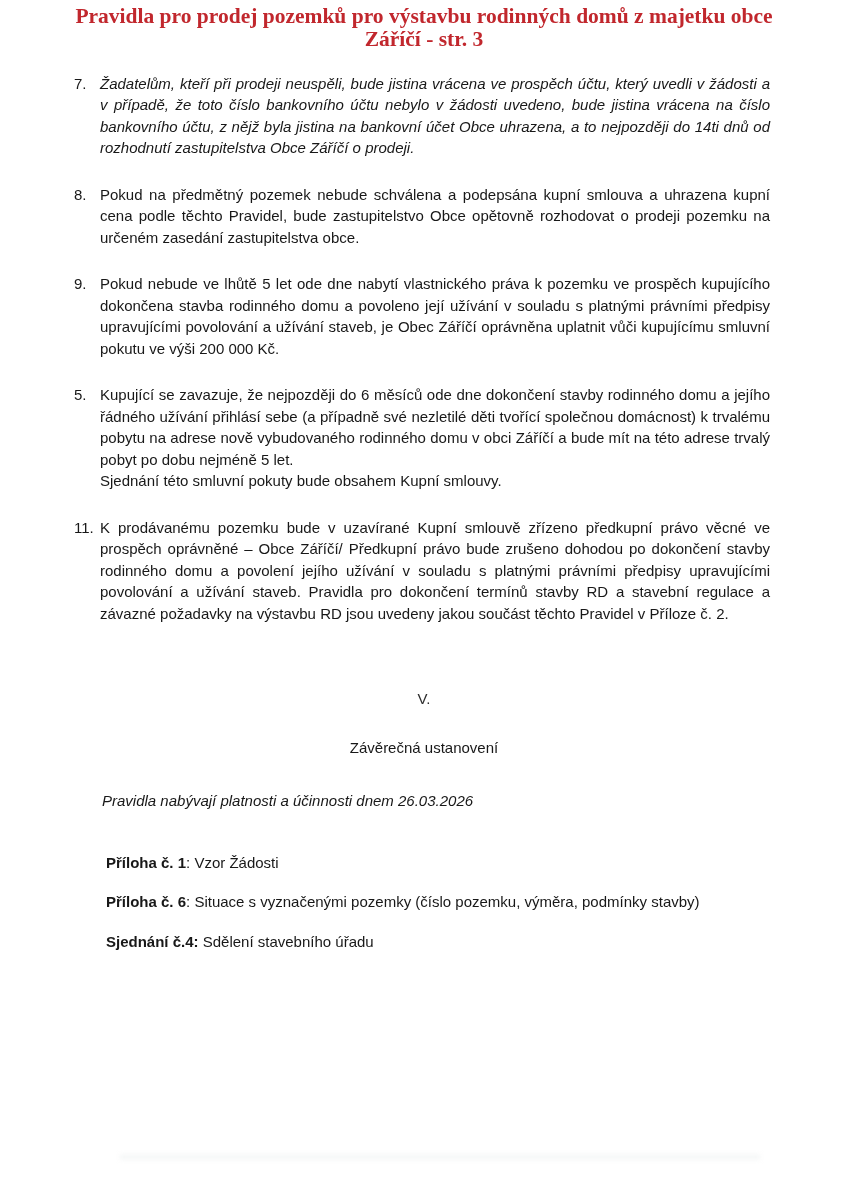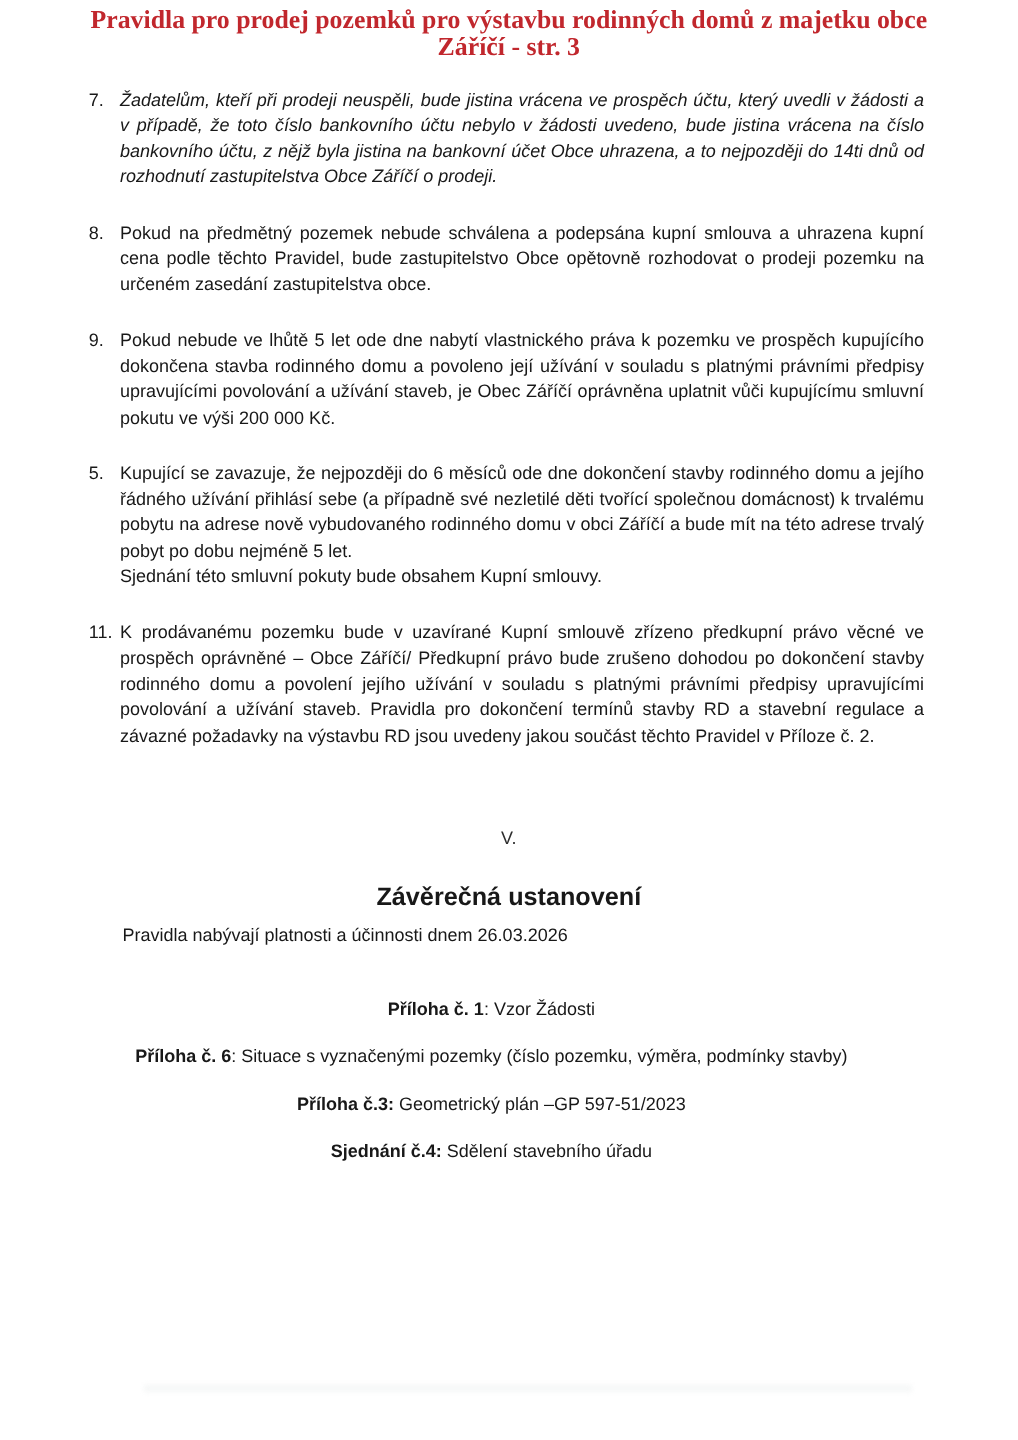--- a/index.html
+++ b/index.html
@@ -55,29 +55,29 @@
   .centered {
     text-align: center;
     margin: 0;
   }
   .numeral {
     margin-top: 64px;
     color: #2e2e2e;
   }
   .heading {
     margin-top: 27px;
-    font-weight: 700;
-    font-size: 21px;
+    font-weight: 400;
+    font-size: 15px;
   }
   .effective {
-    margin: 11px 80px 0 102px;
+    margin: 32px 80px 0 102px;
+    font-style: italic;
   }
   .attachments {
     margin: 0 135px 0 63px;
-    text-align: center;
   }
   .attachment {
     margin: 18px 0 0 0;
     text-indent: 43px;
   }
   .attachment.a1 { margin-top: 40px; }
   .artifact {
     position: absolute;
     left: 120px;
     top: 1149px;
@@ -128,21 +128,20 @@
 
     <p class="centered numeral">V.</p>
 
     <p class="centered heading">Závěrečná ustanovení</p>
 
     <p class="effective">Pravidla nabývají platnosti a účinnosti dnem 26.03.2026</p>
 
     <div class="attachments">
       <p class="attachment a1"><b>Příloha č. 1</b><span>: Vzor Žádosti</span></p>
       <p class="attachment"><b>Příloha č. 6</b><span>: Situace s vyznačenými pozemky (číslo pozemku, výměra, podmínky stavby)</span></p>
-      <p class="attachment"><b>Příloha č.3:</b><span> Geometrický plán –GP 597-51/2023</span></p>
       <p class="attachment"><b>Sjednání č.4:</b><span> Sdělení stavebního úřadu</span></p>
     </div>
 
   </section>
 
   <div class="artifact"></div>
 
 </div>
 
 </body></html>

